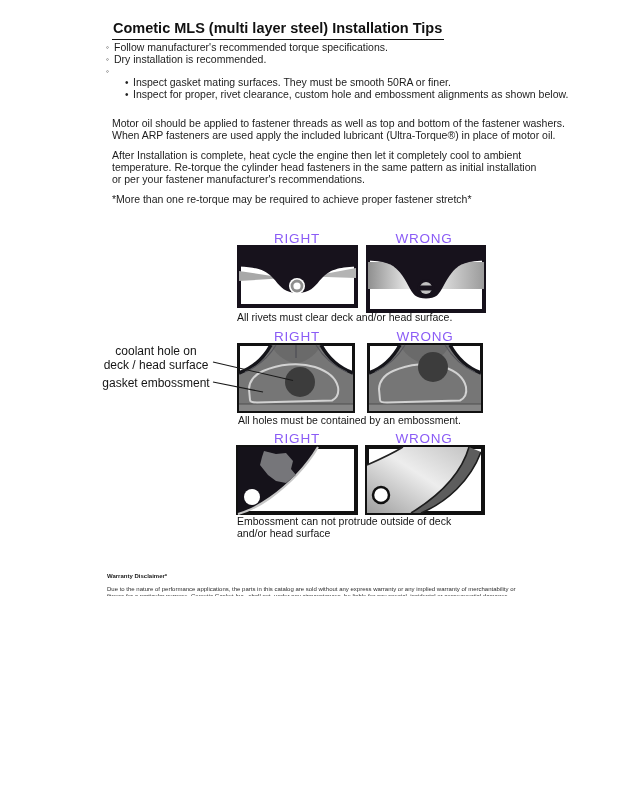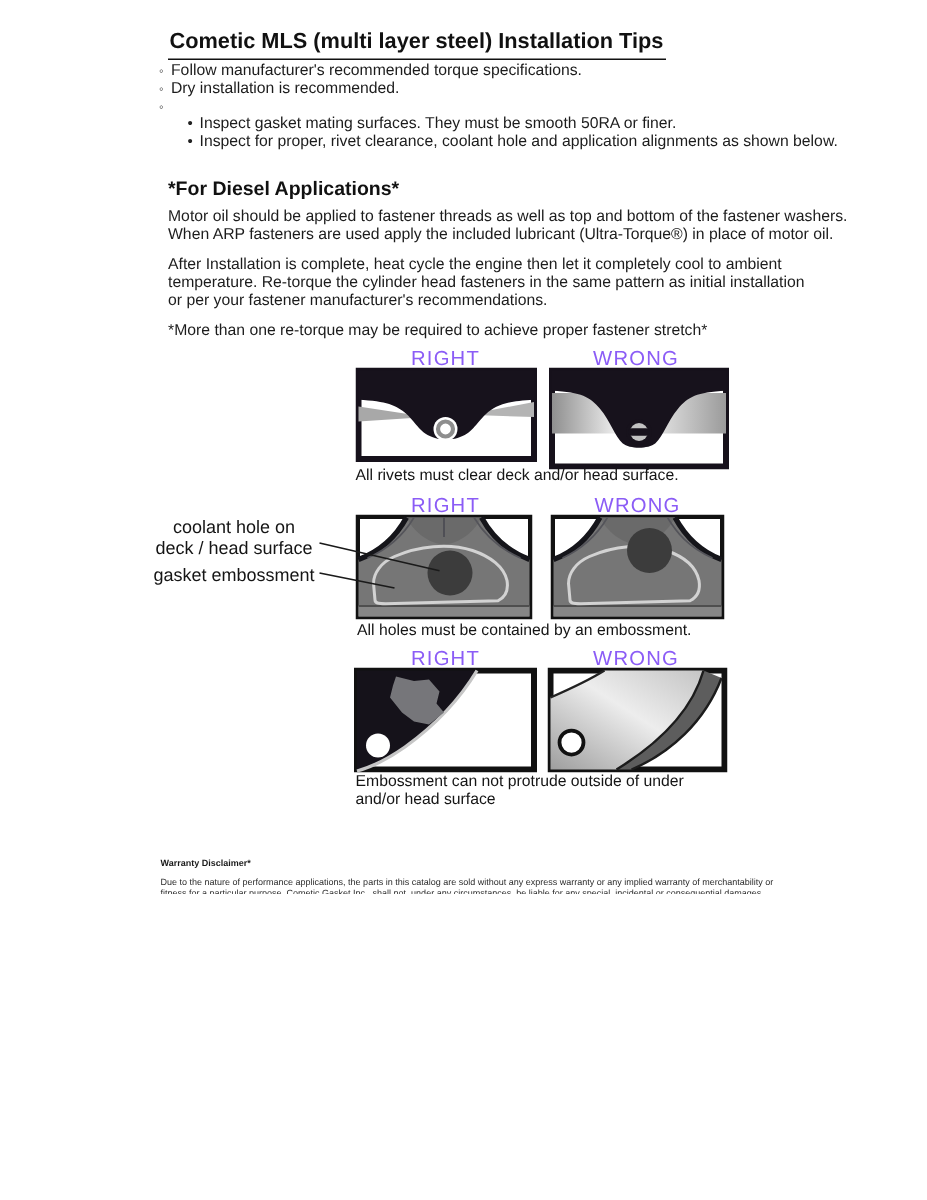--- a/index.html
+++ b/index.html
@@ -52,26 +52,25 @@
     </div>
     <div class="brow">
       <span class="m">◦</span>
     </div>
     <div class="brow sub">
       <span class="m">•</span>
       <span>Inspect gasket mating surfaces.  They must be smooth 50RA or finer.</span>
     </div>
     <div class="brow sub">
       <span class="m">•</span>
-      <span>Inspect for proper, rivet clearance, coolant hole and application alignments as shown below.</span>
+      <span>Inspect for proper, rivet clearance, custom hole and embossment alignments as shown below.</span>
     </div>
   </div>
 
   <div class="abs diesel">
-    <h2>*For Diesel Applications*</h2>
     <p class="pre">Motor oil should be applied to fastener threads as well as top and bottom of the fastener washers.
 When ARP fasteners are used apply the included lubricant (Ultra-Torque®) in place of motor oil.</p>
     <p class="pre">After Installation is complete, heat cycle the engine then let it completely cool to ambient
 temperature. Re-torque the cylinder head fasteners in the same pattern as initial installation
 or per your fastener manufacturer's recommendations.</p>
     <p>*More than one re-torque may be required to achieve proper fastener stretch*</p>
   </div>
 
   <div class="abs dlabel" style="left:297px;top:231px;">RIGHT</div>
   <div class="abs dlabel" style="left:424px;top:231px;">WRONG</div>
@@ -168,21 +167,21 @@
     </defs>
     <rect x="2" y="2" width="116" height="66" fill="#ffffff" stroke="#111111" stroke-width="4"></rect>
     <path d="M2,20 C18,13 30,7 38,2 L104,2 C96,30 72,52 46,68 L2,68 Z" fill="url(#g3)"></path>
     <path d="M104,2 L116,7 C105,36 82,57 56,68 L46,68 C72,52 96,30 104,2 Z" fill="#5d5d5d"></path>
     <path d="M104,2 C96,30 72,52 46,68" stroke="#1c1c1c" stroke-width="1.6" fill="none"></path>
     <path d="M116,7 C105,36 82,57 56,68" stroke="#1c1c1c" stroke-width="1.6" fill="none"></path>
     <path d="M2,20 C18,13 30,7 38,2" stroke="#222222" stroke-width="1.5" fill="none"></path>
     <circle cx="16" cy="50" r="8" fill="#ffffff" stroke="#111111" stroke-width="2.5"></circle>
   </svg>
 
-  <div class="abs caption pre" style="left:237px;top:516px;">Embossment can not protrude outside of under
+  <div class="abs caption pre" style="left:237px;top:516px;">Embossment can not protrude outside of deck
 and/or head surface</div>
 
   <div class="abs legal">
     <h3>Warranty Disclaimer*</h3>
     <p>Due to the nature of performance applications, the parts in this catalog are sold without any express warranty or any implied warranty of merchantability or fitness for a particular purpose.  Cometic Gasket Inc., shall not, under any circumstances, be liable for any special, incidental or consequential damages, including, person, party or property, but not limited to, damage, or loss of property or equipment, loss of profits or revenue, cost of purchased or replacement goods, or claims of customers of the purchase, which may arise and/or result from sale, instillation or use of these parts.  Installation of these parts could adversely affect the motor manufacturers warranty coverage.</p>
     <p class="mb0">VENUE-The agreed upon venue, in the event of dispute whatsoever between the parties, whether instituted by either party, including, but not limited to, contract terms, payment terms, delivery, type, defects, sufficiency of product, shall be the Court of Common Pleas, Lake County, Ohio or the Painesville Municipal Court, Lake County, Ohio, depending on the amount in controversy.</p>
     <p>This agreement shall be governed by and construed under the laws of the State of Ohio.</p>
     <p>All prices and terms are subject to change without notice.</p>
     <p>Terms COD- Secured with a completed dealer/jobber application on File, COD-Company check with a current credit card number on file.  Open accounts may be established by well rated firms.  A credit application is available upon request.  Open accounts are due payable Net 30 days from date of invoice.  No statement will be sent.  If an account becomes 60 or more days past due, it is subject to being placed on credit hold.  No orders will be shipped or new orders accepted until past due balance is paid.  If an account becomes 90 or more days past due, it is subject to being placed for collections.  All costs of collection are the responsibility of the customer, including attorney fees, court costs, and other expenses of litigation.</p>
     <p>Returns- Authorized (RGA) must be obtained in advance on all returns.  A packing slip or invoice number must accompany the merchandise.  No returns after 30 days from invoice date.  All returns are subject to a 25% restocking charge.  All custom designed and custom manufactured gaskets are non-returnable.</p>

